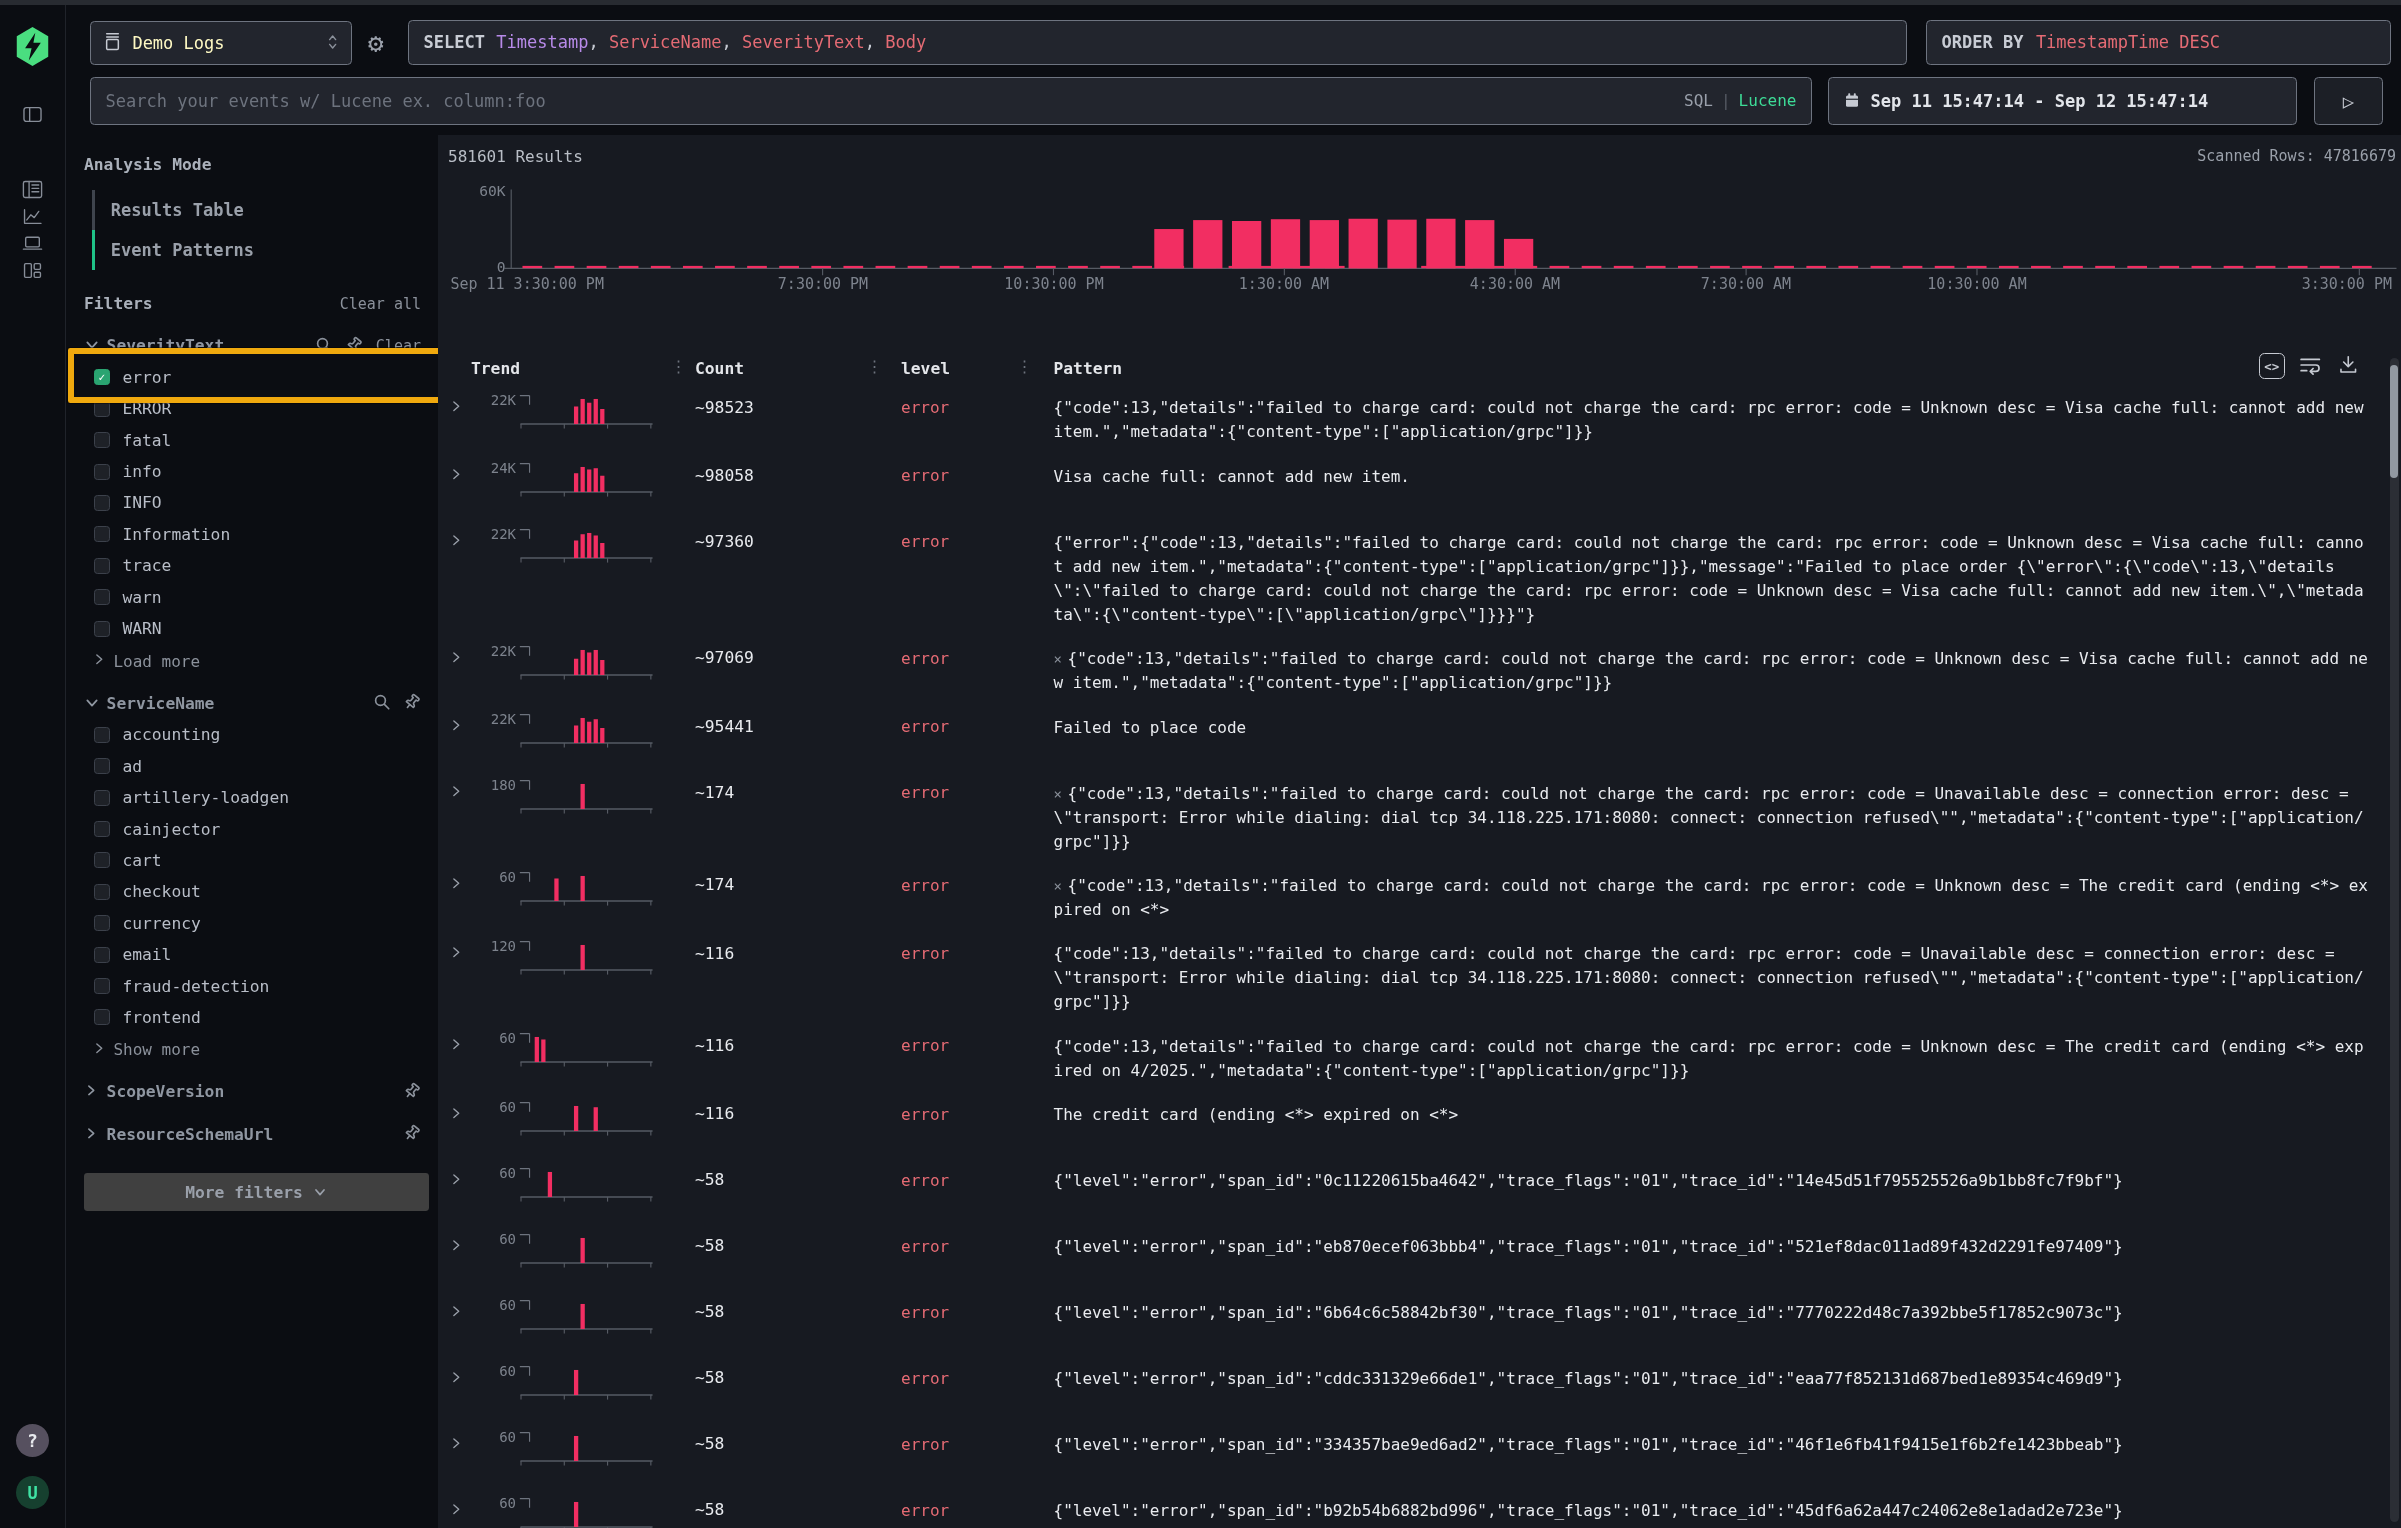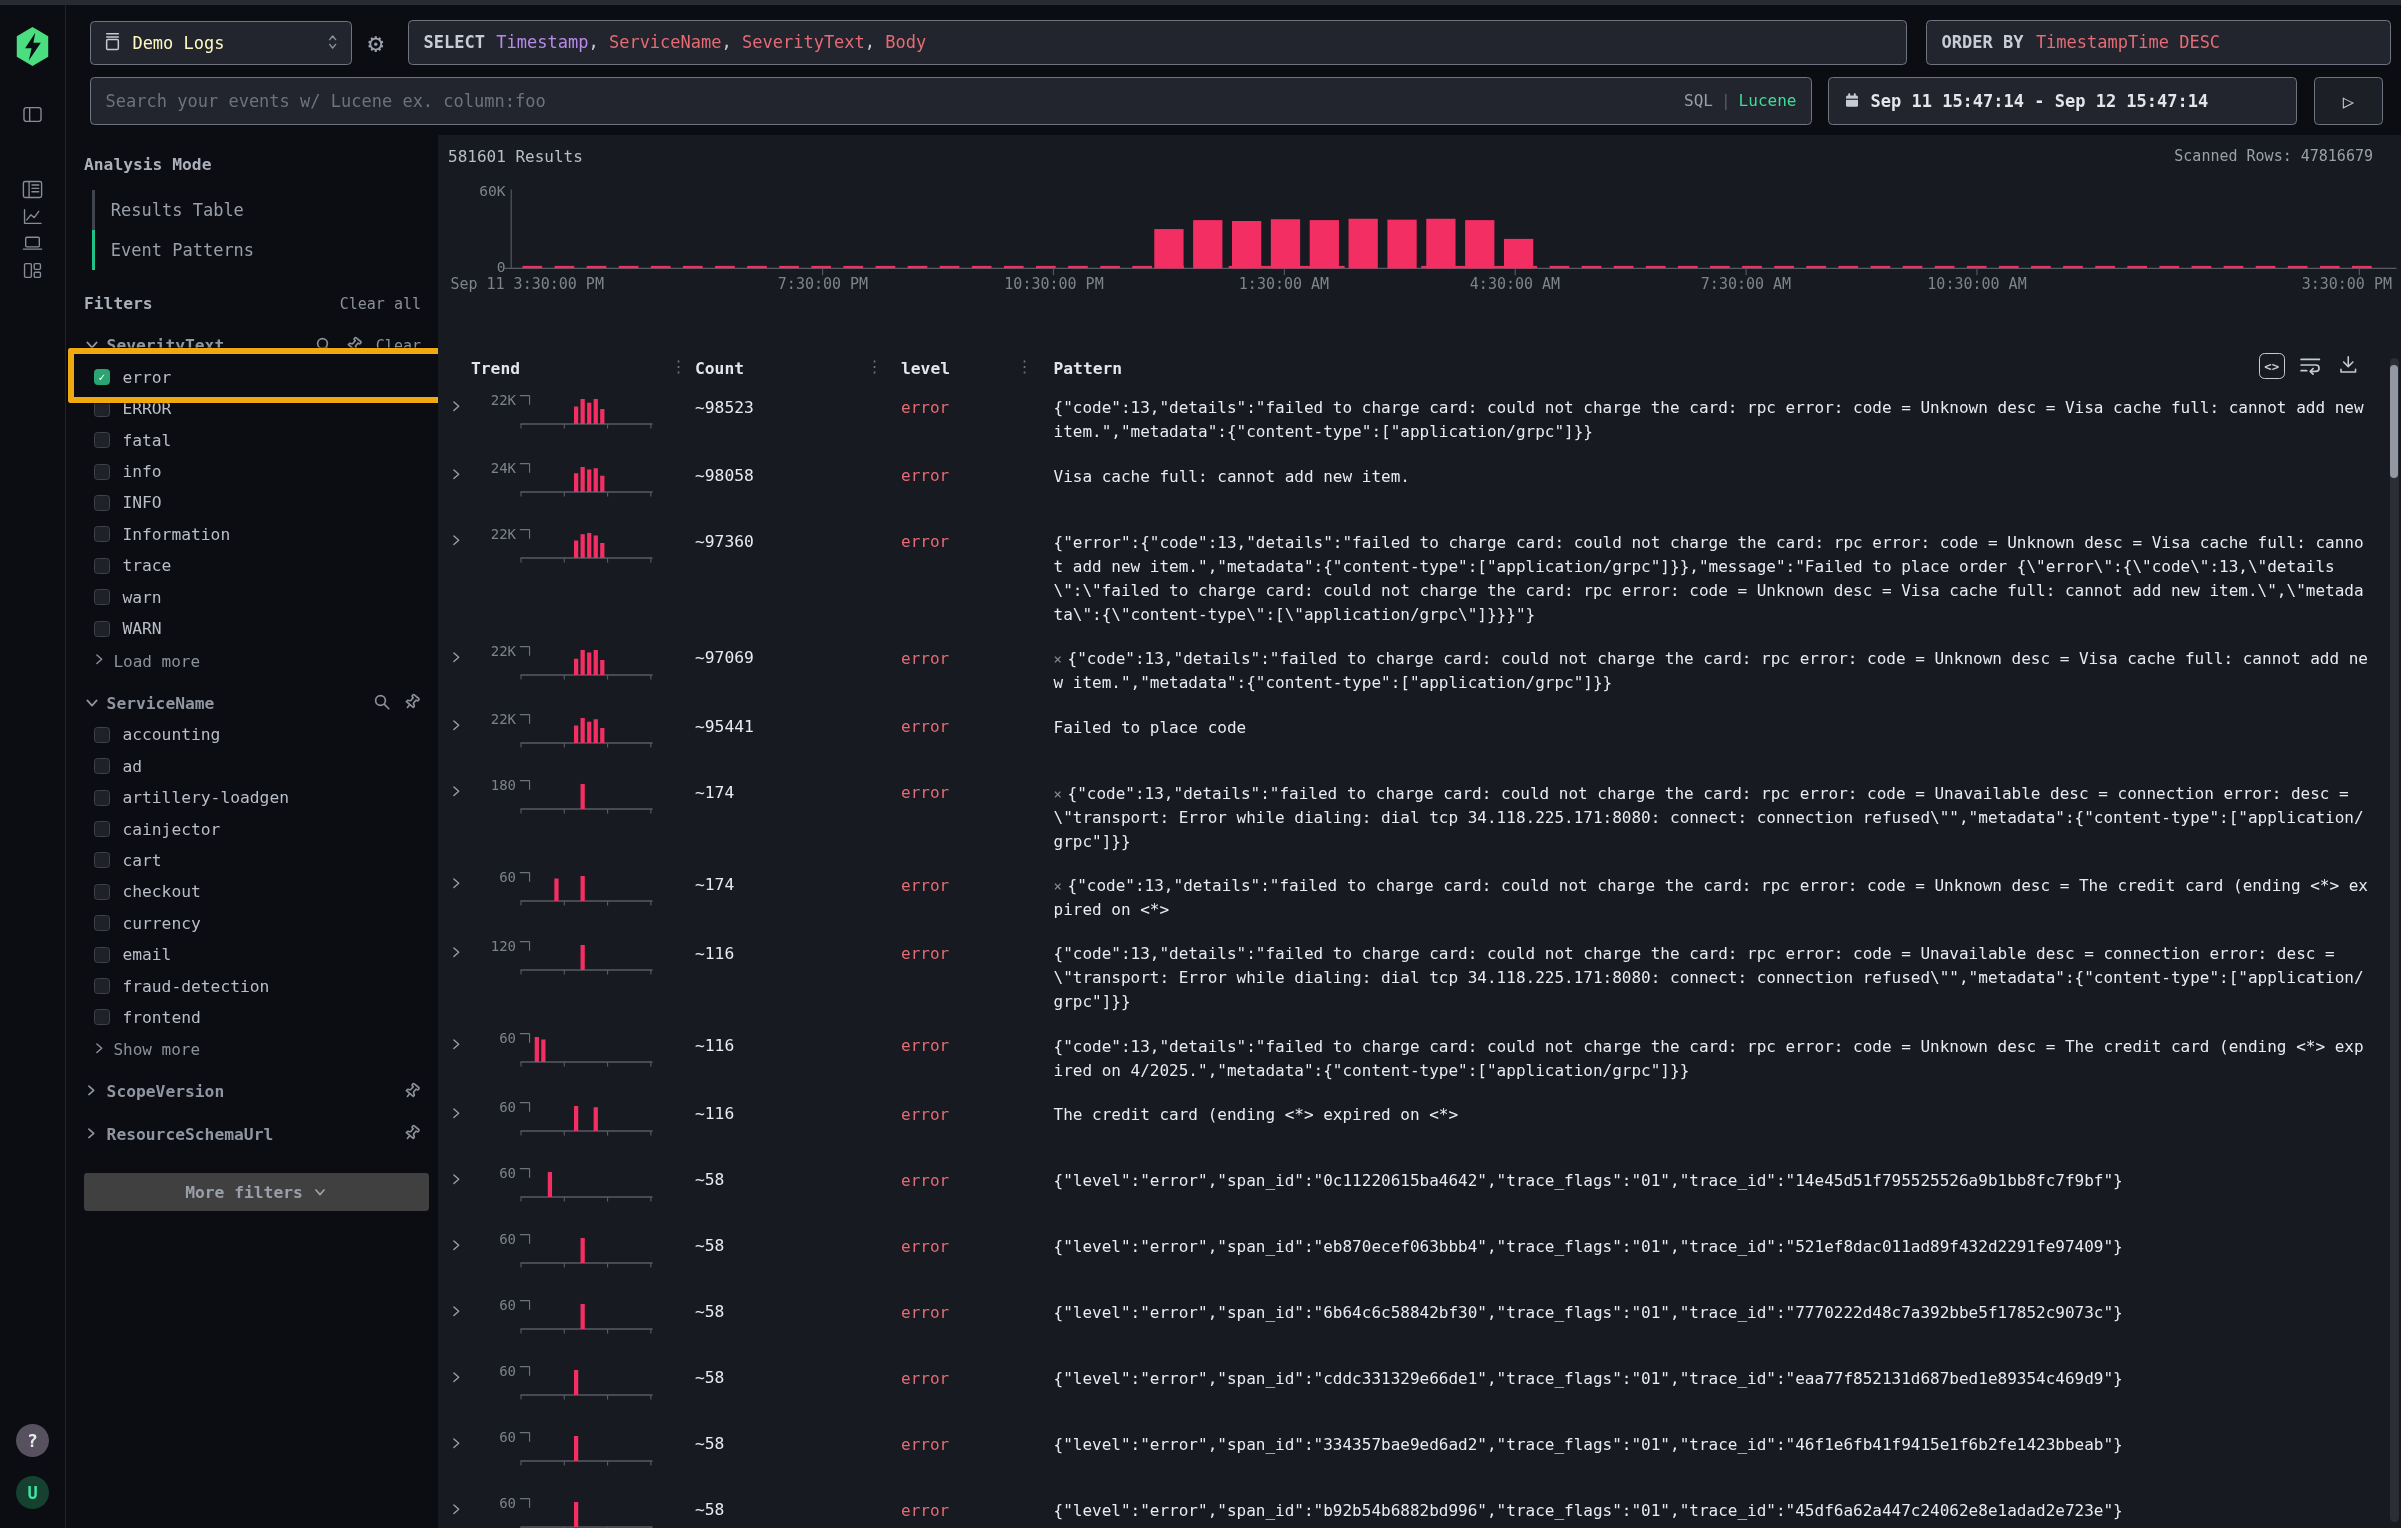--- a/index.html
+++ b/index.html
@@ -39,21 +39,21 @@
   #lang-toggle{display:flex;align-items:center;gap:8px;font-size:16px;}
   #lang-toggle .sql{color:var(--txt);cursor:pointer;} #lang-toggle .bar{color:#565b64;} #lang-toggle .lucene{color:var(--green);cursor:pointer;}
   #date-box{left:1762px;top:72px;width:469px;height:48px;padding:0 13.5px;cursor:pointer;}
   #date-box .txt{color:#e2e5ea;font-size:17px;font-weight:bold;margin-left:10px;}
   #run-btn{left:2248px;top:72px;width:69px;height:48px;justify-content:center;cursor:pointer;background:#1c1f26;}
   #run-btn .tri{color:#c6cad2;font-size:19px;}
   .updown svg{stroke:#8b919b;fill:none;stroke-width:2.4;stroke-linecap:round;stroke-linejoin:round;}
   
   #sidebar{position:absolute;left:66px;top:135px;width:372px;bottom:0;background:var(--bg-dark);padding:20px 17px 0 18px;}
   .sb-title{font-size:16.3px;font-weight:bold;color:#aab0ba;}
-  .mode-item{display:flex;align-items:stretch;margin-left:8px;cursor:pointer;}
+  .mode-item{display:flex;align-items:stretch;margin-left:8px;cursor:pointer;font-weight:bold;}
   .mode-bar{width:2.8px;background:#3f444d;margin-right:16px;}
   .mode-item.active .mode-bar{background:#1fc287;}
   .mode-item .mode-lbl{font-size:17px;color:#9aa0aa;padding:10px 0;}
   #modes{margin-top:16px;}
   #highlight-box{position:absolute;left:2.3px;top:213px;width:429px;height:55px;border:6.2px solid var(--highlight);border-radius:2.3px;pointer-events:none;box-shadow:0 0 0 1.1px rgba(0,0,0,.4);}
   #filters-row{display:flex;justify-content:space-between;align-items:center;margin-top:24px;}
   #filters-row .clear-all{font-size:15px;color:#8b919b;cursor:pointer;}
   .fgroup{margin-top:5.6px;}
   .fgroup-head{display:flex;align-items:center;margin-top:22.5px;cursor:pointer;}
   .fgroup-head .chev{width:17px;height:17px;margin-right:5.6px;flex:none;}
@@ -65,21 +65,21 @@
   .opt-row{display:flex;align-items:center;margin:12.4px 0 0 10px;cursor:pointer;}
   .chk{width:16px;height:16px;border-radius:3.4px;border:1.1px solid #3c414b;background:#1e2127;margin-right:12.4px;flex:none;display:flex;align-items:center;justify-content:center;}
   .chk.on{background:var(--check-green);border-color:var(--check-green);color:#fff;font-size:11.3px;font-weight:bold;}
   .opt-lbl{font-size:16.3px;color:#b9bec8;}
   .more-row{display:flex;align-items:center;gap:6.8px;margin:13.5px 0 3.4px 8px;color:#8b919b;font-size:16px;cursor:pointer;}
   .more-row svg{stroke:#8b919b;fill:none;stroke-width:2.4;stroke-linecap:round;stroke-linejoin:round;}
   #more-filters{margin:29px auto 0 auto;width:345px;height:38px;background:#404040;border:none;border-radius:3.4px;color:#9aa0aa;font-size:16.3px;font-weight:bold;font-family:"DejaVu Sans Mono",monospace;display:flex;align-items:center;justify-content:center;gap:9px;cursor:pointer;}
   #more-filters svg{stroke:#9aa0aa;fill:none;stroke-width:2.6;stroke-linecap:round;stroke-linejoin:round;}
   
   #main{position:absolute;left:438px;top:135px;right:0;bottom:0;background:var(--bg-main);}
-  #results-bar{position:absolute;left:10px;right:28px;top:12.4px;display:flex;justify-content:space-between;font-size:16px;color:#b9bec6;}
+  #results-bar{position:absolute;left:10px;right:5px;top:12.4px;display:flex;justify-content:space-between;font-size:16px;color:#b9bec6;}
   #results-bar .scanned{color:#9aa0aa;font-size:15px;}
   #chart{position:absolute;left:0;right:0;top:50px;height:130px;}
   #chart svg{position:absolute;left:0;top:0;width:1963px;height:93px;}
   .ylab{position:absolute;width:62px;text-align:right;font-size:14.6px;color:#7d838d;}
   .xlab{position:absolute;top:90px;font-size:15px;color:#7d838d;white-space:nowrap;}
   
   #tablewrap{position:absolute;left:0;right:0;top:217px;bottom:0;overflow:hidden;}
   .trow,#thead{display:grid;grid-template-columns:25px 214px 196px 150px minmax(0,1fr);padding-left:8px;}
   #thead{height:32px;align-items:center;position:relative;}
   .hcell{font-size:16.3px;font-weight:bold;color:#e4e6ea;position:relative;}

